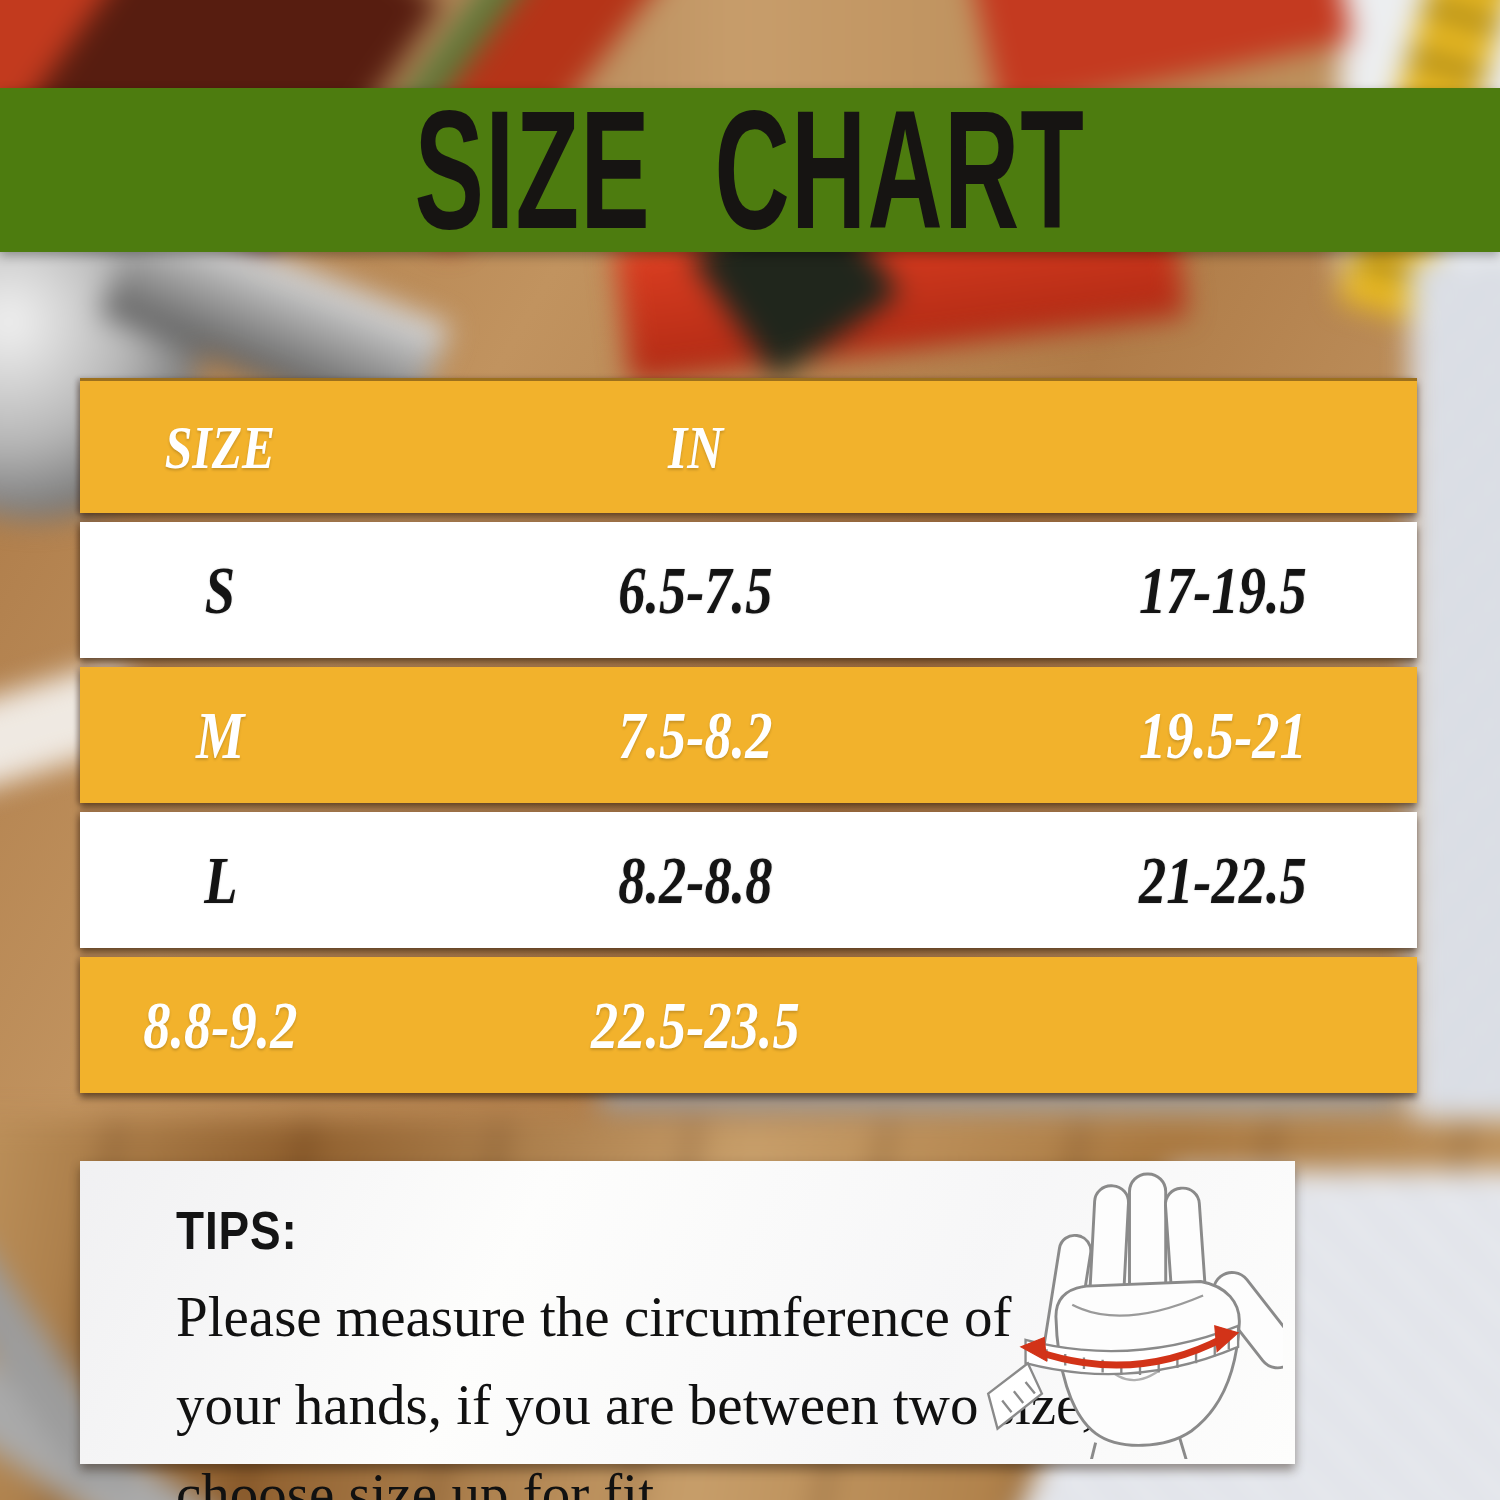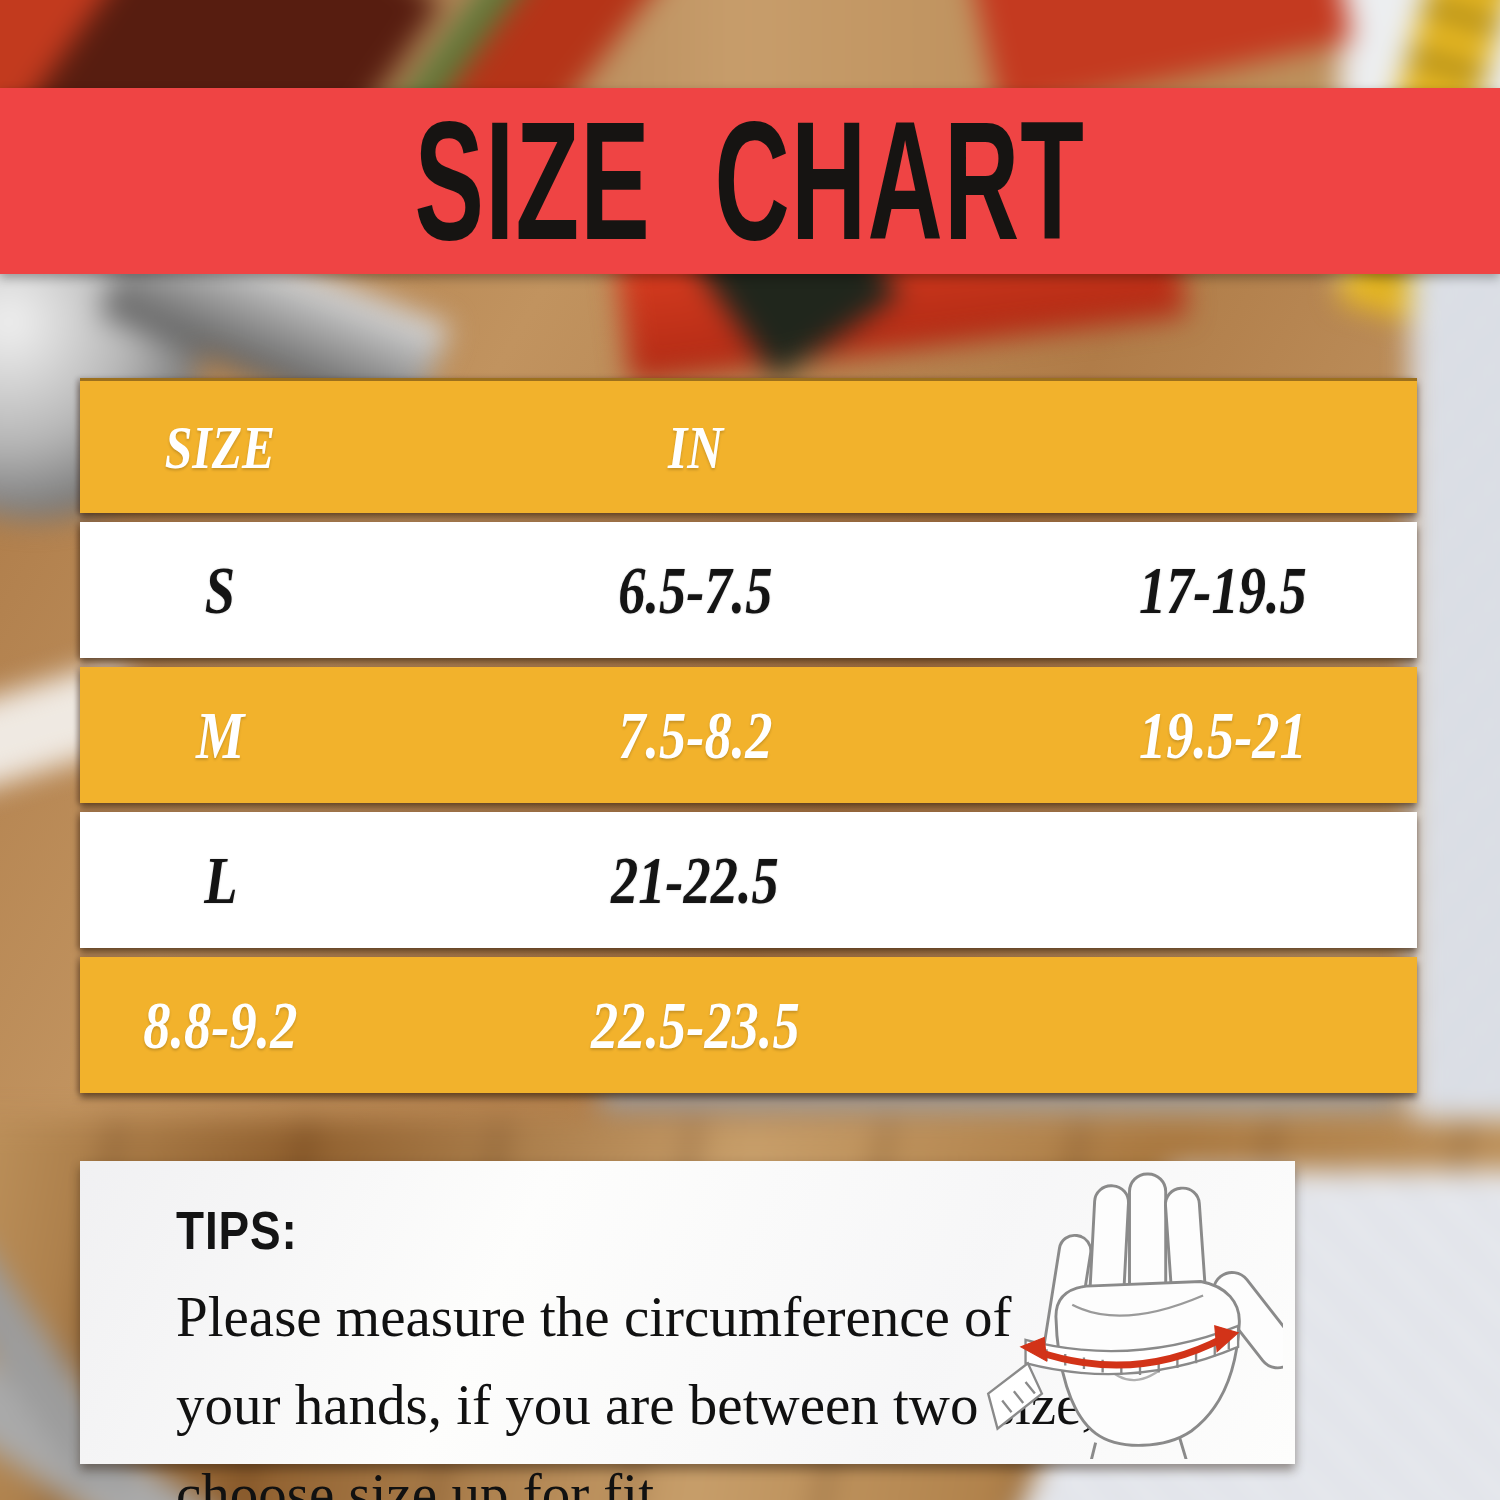--- a/index.html
+++ b/index.html
@@ -36,21 +36,21 @@
       background:repeating-linear-gradient(100deg,rgba(70,35,10,.4) 0 8px,transparent 8px 190px);}
   .sh-paper-bottomright{right:-60px;bottom:-60px;width:620px;height:430px;background:#e7e9ee;transform:skewX(-24deg);transform-origin:bottom right;
       background-image:repeating-linear-gradient(35deg,rgba(120,130,150,.35) 0 3px,transparent 3px 34px);}
   .sh-chalk{left:-20px;top:725px;width:200px;height:85px;border-radius:14px;background:#efe9e2;transform:rotate(-17deg);}
   .sh-screw1{left:-60px;bottom:40px;width:360px;height:70px;border-radius:35px;transform:rotate(33deg);
       background:repeating-linear-gradient(90deg,#d6d6d6 0 13px,#7d7d7d 13px 26px);}
   .sh-screw2{left:-80px;bottom:150px;width:300px;height:58px;border-radius:29px;transform:rotate(55deg);
       background:repeating-linear-gradient(90deg,#c9c9c9 0 11px,#6f6f6f 11px 22px);}
 
   
-  .title-band{position:absolute;left:0;top:88px;width:100%;height:186px;background:#ef4444;
+  .title-band{position:absolute;left:0;top:88px;width:100%;height:164px;background:#4d7c0f;
       display:flex;align-items:center;justify-content:center;box-shadow:0 4px 10px rgba(0,0,0,.3);}
   .title-band h1{margin:0;font-size:168px;font-weight:bold;color:#161412;letter-spacing:2px;
       word-spacing:.32em;transform:scaleX(.62);white-space:nowrap;line-height:1;}
 
   
   .size-table{position:absolute;left:80px;top:378px;width:1337px;font-family:Liberation Serif, serif;}
   .trow{display:grid;grid-template-columns:21% 50% 29%;align-items:center;
       box-shadow:0 5px 7px rgba(40,20,5,.55),-3px 0 5px rgba(40,20,5,.2);margin-bottom:9px;}
   .trow .cell{display:flex;justify-content:center;align-items:center;overflow:visible;}
   .trow .cell span{display:inline-block;transform:scaleX(.8);white-space:nowrap;}
@@ -140,20 +140,23 @@
       <div class="cell">
           <span>19.5-21</span>
         </div>
     </div>
 
     <div class="trow tdata row-white">
       <div class="cell">
           <span>L</span>
         </div>
       <div class="cell">
+          <span>8.2-8.8</span>
+        </div>
+      <div class="cell">
           <span>21-22.5</span>
         </div>
     </div>
 
     <div class="trow tdata row-yellow">
       <div class="cell">
           <span>8.8-9.2</span>
         </div>
       <div class="cell">
           <span>22.5-23.5</span>

